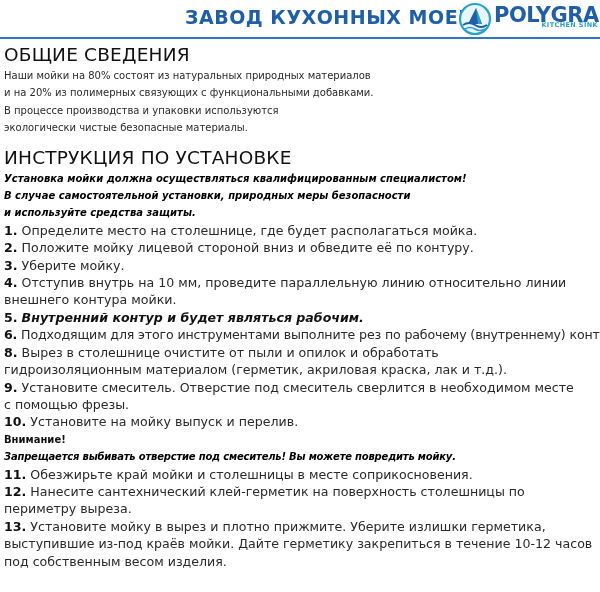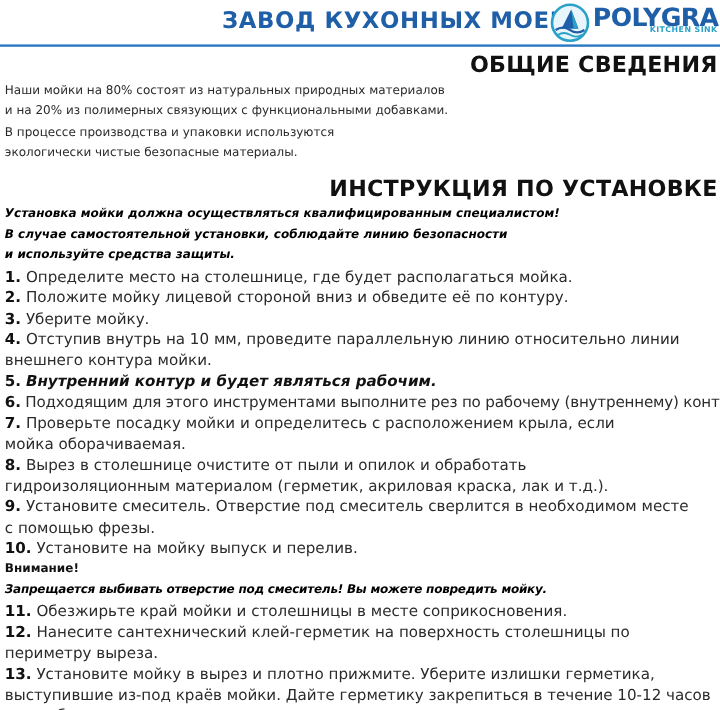--- a/index.html
+++ b/index.html
@@ -22,24 +22,23 @@
   }
   .logo-sub {
     position: absolute; right: 2px; top: 19px;
     font-family: "DejaVu Sans", sans-serif; font-weight: bold;
     font-size: 6.5px; color: #2aa2c8; letter-spacing: 0.4px; white-space: nowrap;
   }
   .header-rule { position: absolute; left: 0; top: 37px; width: 600px; height: 2px; background: #2b78c5; }
 
   .content { position: absolute; left: 4px; top: 43px; width: 594px; }
   .h1 {
-    font-family: "DejaVu Sans", sans-serif; font-weight: bold;
+    font-family: "DejaVu Sans", sans-serif; font-weight: normal;
     font-size: 18.5px; color: #111111; line-height: 24px; letter-spacing: 0.2px;
     white-space: nowrap;
-    text-align: right;
   }
   .p { font-size: 10px; line-height: 17.4px; color: #2a2a2a; white-space: nowrap; }
   .gap-sec { height: 9px; }
   .bi { font-weight: bold; font-style: italic; color: #000000; }
   .b { font-weight: bold; color: #111111; }
   .step { font-size: 12.6px; line-height: 17.4px; color: #2a2a2a; }
   .step .num { font-weight: bold; color: #111111; }
   .step .txt-bi { font-weight: bold; font-style: italic; color: #111111; }
   .wrap { white-space: normal; width: 590px; }
 </style>
@@ -69,30 +68,29 @@
     <div class="p">и на 20% из полимерных связующих с функциональными добавками.</div>
     <div class="p">В процессе производства и упаковки используются</div>
     <div class="p">экологически чистые безопасные материалы.</div>
   </section>
 
   <div class="gap-sec"></div>
 
   <section>
     <div class="h1">ИНСТРУКЦИЯ ПО УСТАНОВКЕ</div>
     <div class="p bi">Установка мойки должна осуществляться квалифицированным специалистом!</div>
-    <div class="p bi">В случае самостоятельной установки, соблюдайте линию безопасности</div>
+    <div class="p bi">В случае самостоятельной установки, природных меры безопасности</div>
     <div class="p bi">и используйте средства защиты.</div>
 
     <div class="step"><span class="num">1.</span> <span>Определите место на столешнице, где будет располагаться мойка.</span></div>
     <div class="step"><span class="num">2.</span> <span>Положите мойку лицевой стороной вниз и обведите её по контуру.</span></div>
     <div class="step"><span class="num">3.</span> <span>Уберите мойку.</span></div>
     <div class="step wrap"><span class="num">4.</span> <span>Отступив внутрь на 10 мм, проведите параллельную линию относительно линии внешнего контура мойки.</span></div>
     <div class="step"><span class="num">5.</span> <span class="txt-bi">Внутренний контур и будет являться рабочим.</span></div>
     <div class="step" style="white-space:nowrap;letter-spacing:-0.15px"><span class="num">6.</span> <span>Подходящим для этого инструментами выполните рез по рабочему (внутреннему) контуру.</span></div>
-    <div class="step wrap" style="width:540px"><span class="num">7.</span> <span>Проверьте посадку мойки и определитесь с расположением крыла, если мойка оборачиваемая.</span></div>
     <div class="step wrap" style="width:555px"><span class="num">8.</span> <span>Вырез в столешнице очистите от пыли и опилок и обработать гидроизоляционным материалом (герметик, акриловая краска, лак и т.д.).</span></div>
     <div class="step wrap" style="width:575px"><span class="num">9.</span> <span>Установите смеситель. Отверстие под смеситель сверлится в необходимом месте с помощью фрезы.</span></div>
     <div class="step"><span class="num">10.</span> <span>Установите на мойку выпуск и перелив.</span></div>
 
     <div class="p b">Внимание!</div>
     <div class="p bi" style="letter-spacing:-0.2px">Запрещается выбивать отверстие под смеситель! Вы можете повредить мойку.</div>
 
     <div class="step"><span class="num">11.</span> <span>Обезжирьте край мойки и столешницы в месте соприкосновения.</span></div>
     <div class="step wrap" style="width:570px"><span class="num">12.</span> <span>Нанесите сантехнический клей-герметик на поверхность столешницы по периметру выреза.</span></div>
     <div class="step wrap" style="width:594px"><span class="num">13.</span> <span>Установите мойку в вырез и плотно прижмите. Уберите излишки герметика, выступившие из-под краёв мойки. Дайте герметику закрепиться в течение 10-12 часов под собственным весом изделия.</span></div>

